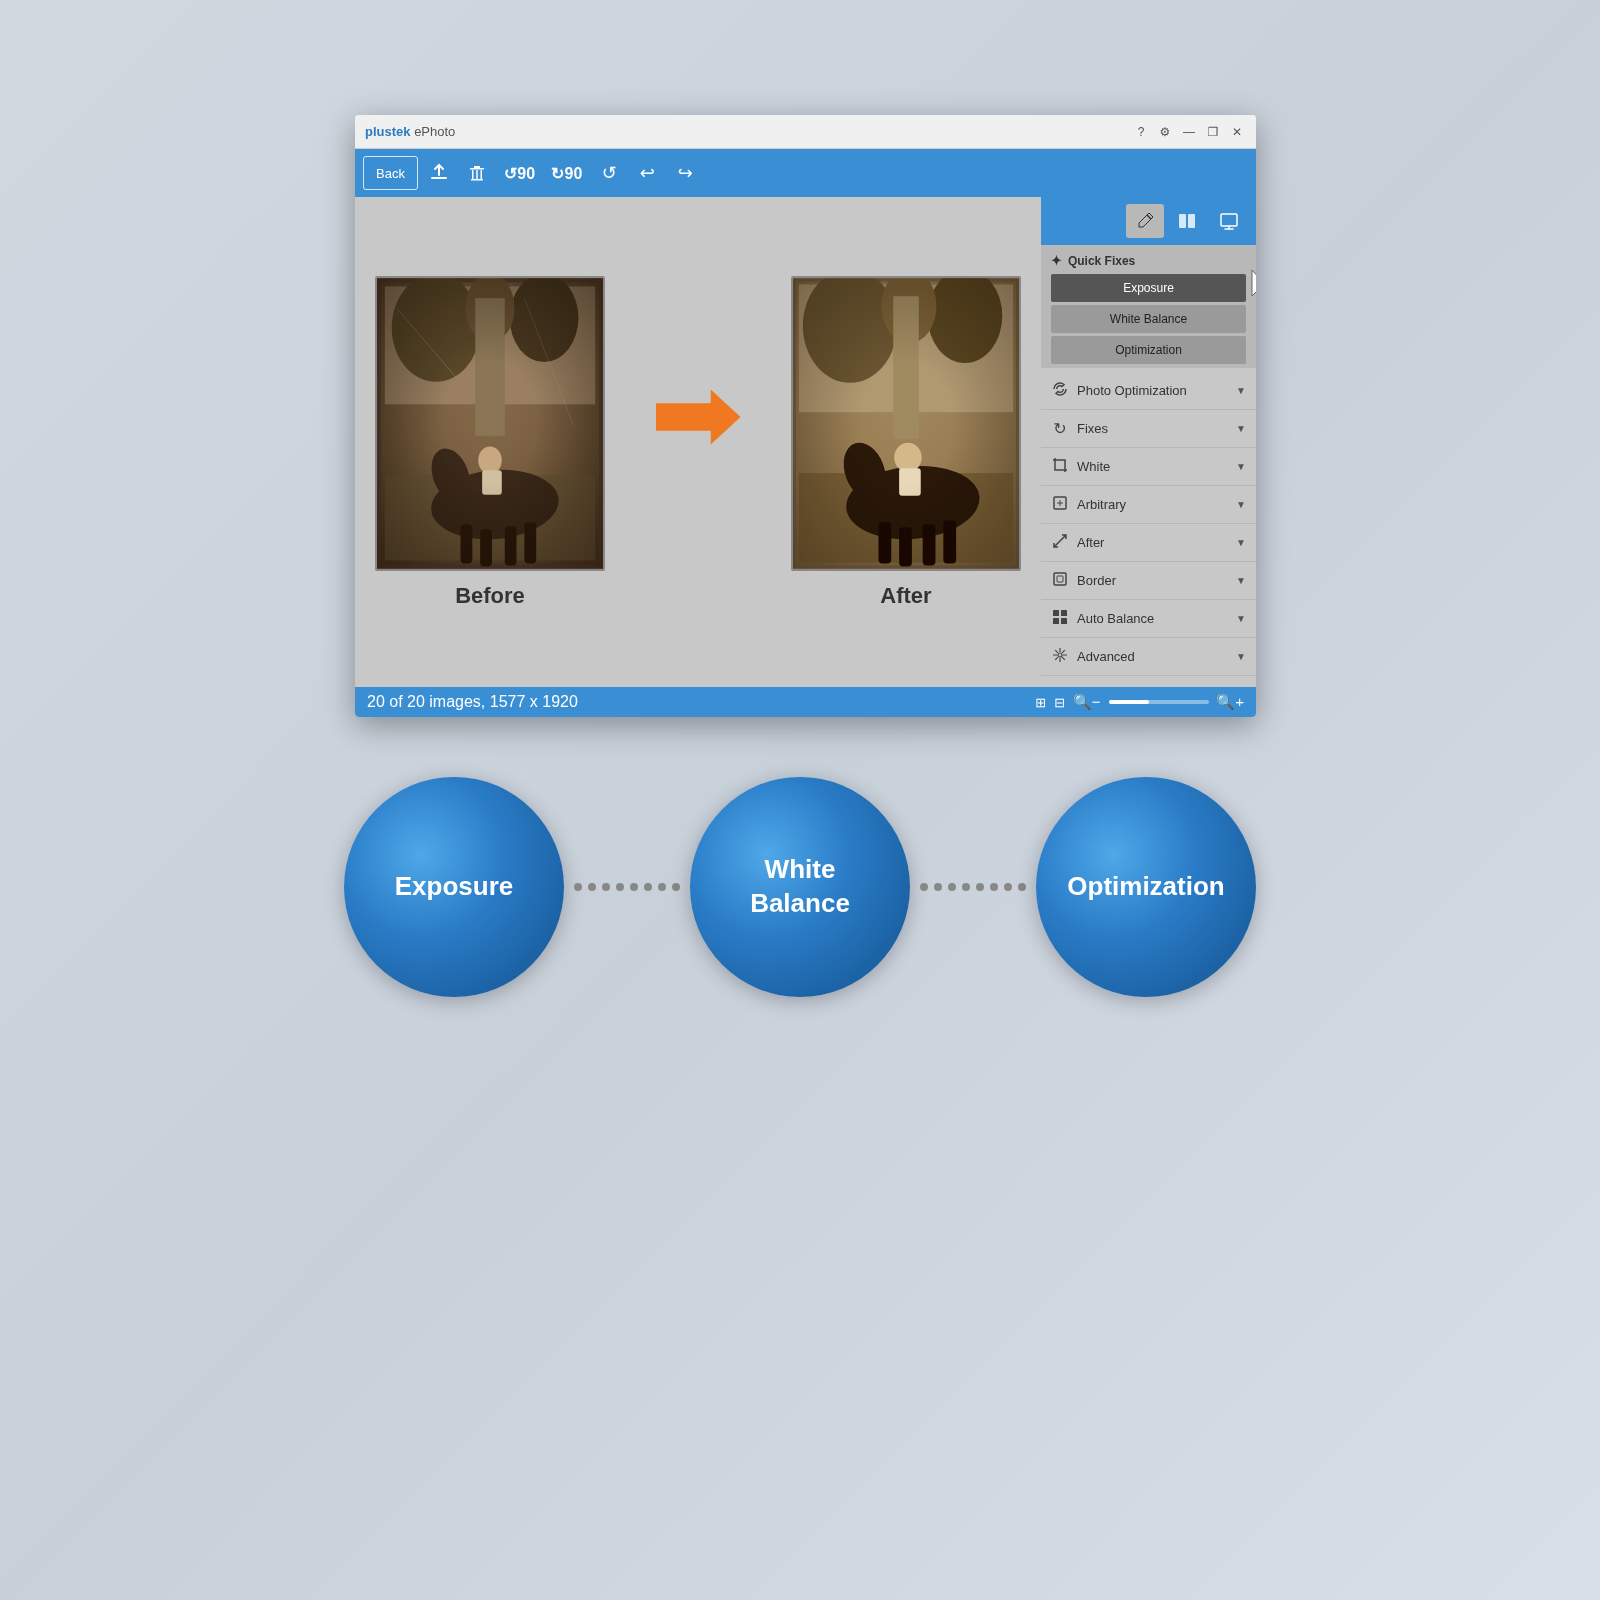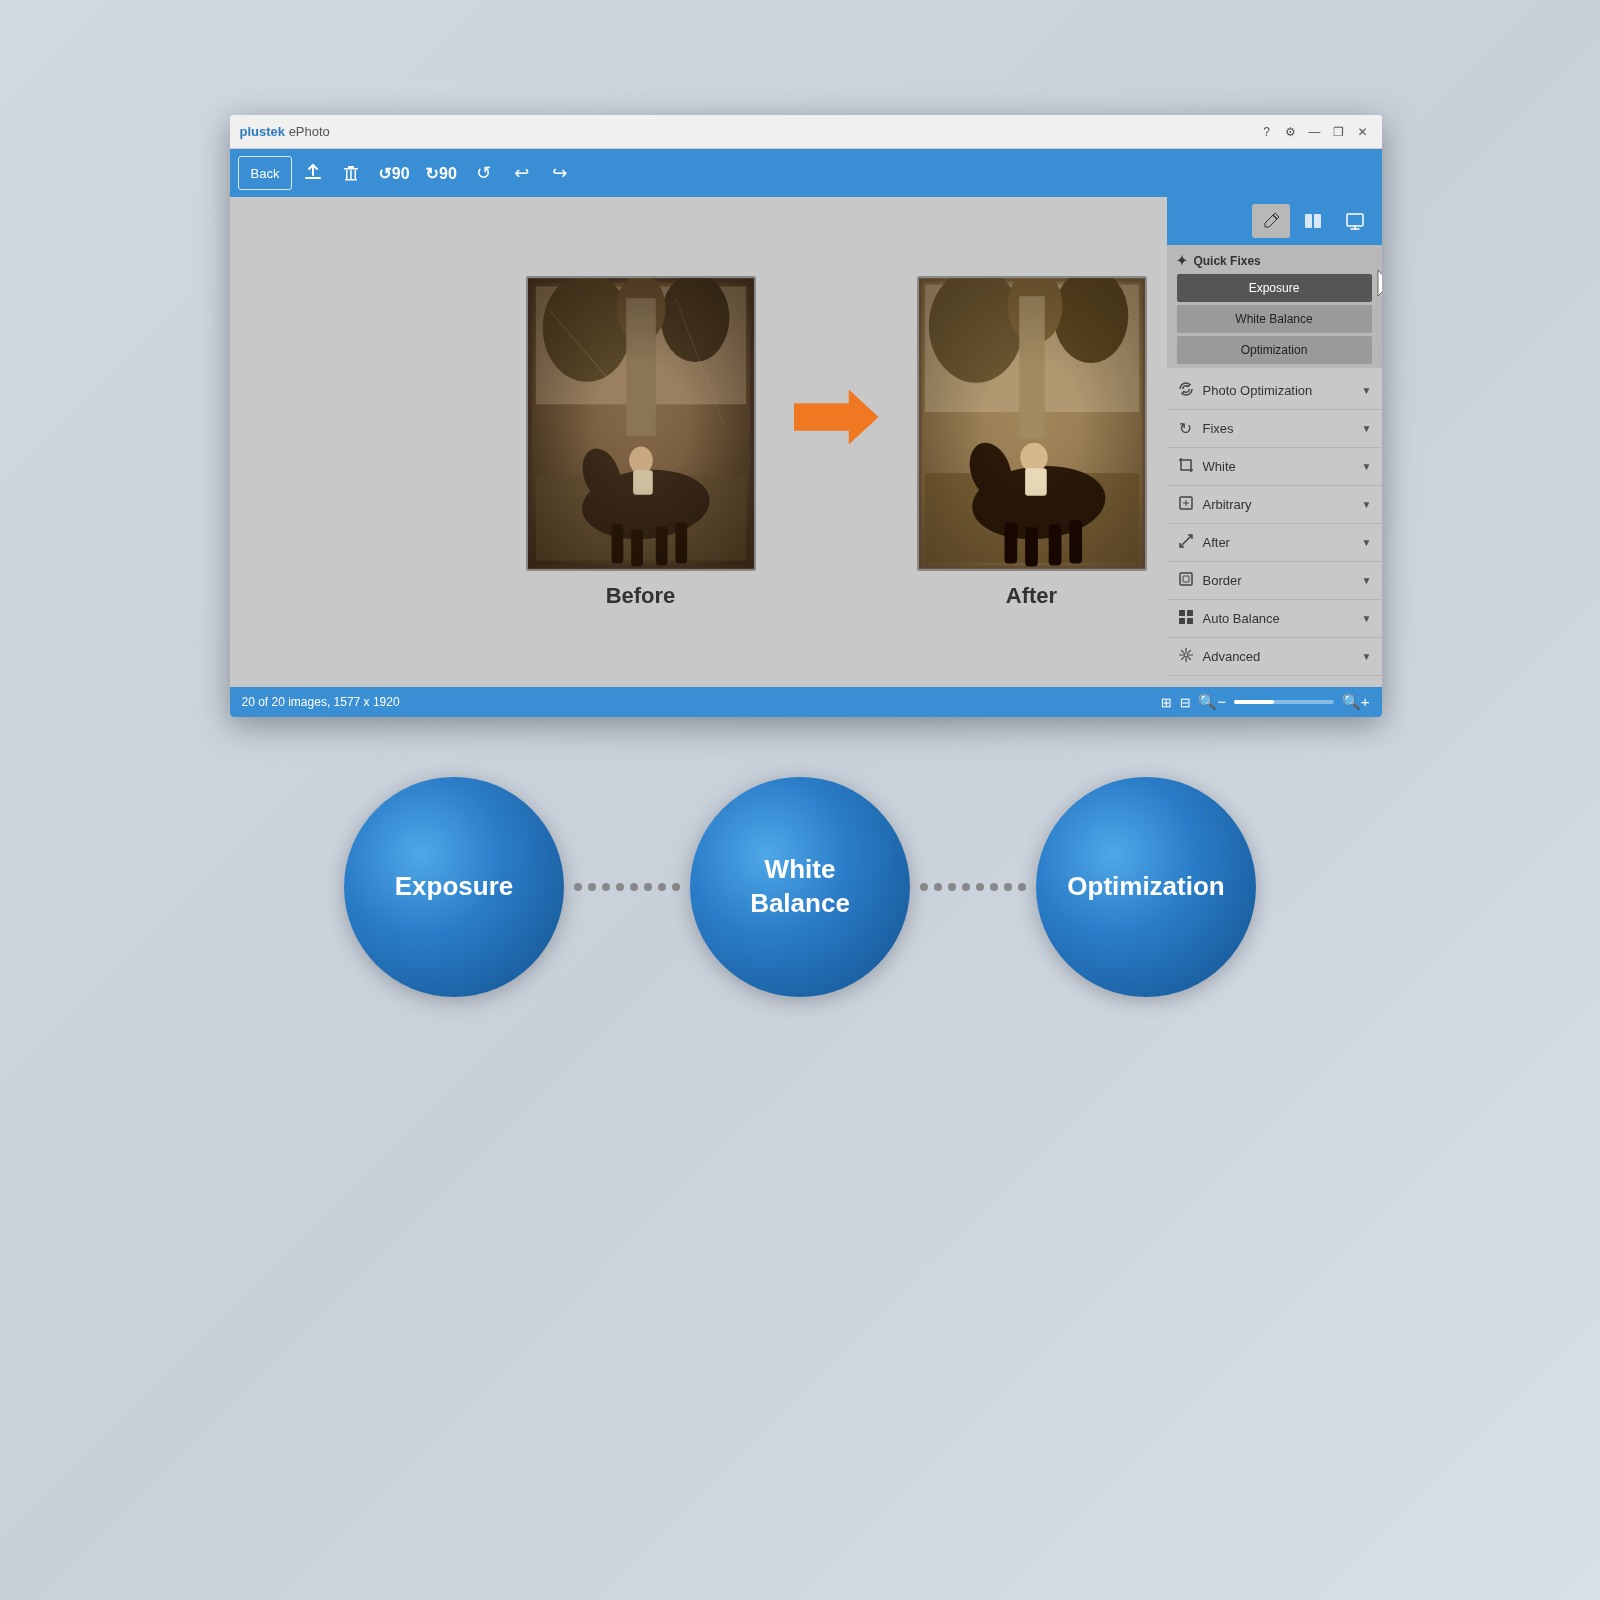--- a/index.html
+++ b/index.html
@@ -10,21 +10,21 @@
       font-family: 'Segoe UI', Arial, sans-serif;
       overflow: hidden;
       display: flex;
       flex-direction: column;
       align-items: center;
       justify-content: flex-start;
     }
 
     
     .app-window {
-      width: 1152px;
+      width: 901px;
       margin-top: 115px;
       border-radius: 4px;
       box-shadow: 0 8px 32px rgba(0,0,0,0.35);
       overflow: hidden;
       background: #fff;
       margin-left: 11px;
     }
 
     
     .title-bar {
@@ -113,21 +113,21 @@
       min-height: 490px;
       display: flex;
       flex-direction: column;
       align-items: center;
       justify-content: center;
       position: relative;
     }
     .before-after-container {
       display: flex;
       align-items: center;
-      justify-content: flex-end;
+      justify-content: space-between;
       gap: 38px;
       padding: 20px;
       width: 100%;
     }
     .image-panel {
       display: flex;
       flex-direction: column;
       align-items: center;
       gap: 12px;
     }
@@ -163,21 +163,21 @@
     .status-bar {
       background: #3a8fd4;
       height: 30px;
       display: flex;
       align-items: center;
       padding: 0 12px;
       justify-content: space-between;
     }
     .status-text {
       color: white;
-      font-size: 12px;
+      font-size: 16px;
     }
     .status-right {
       display: flex;
       align-items: center;
       gap: 8px;
     }
     .zoom-slider {
       width: 100px;
       height: 4px;
       background: rgba(255,255,255,0.4);

